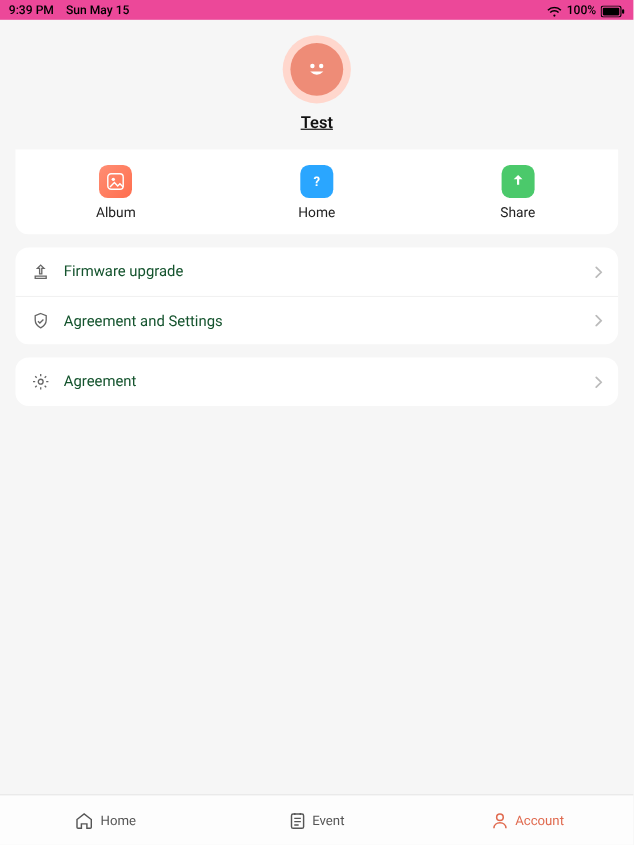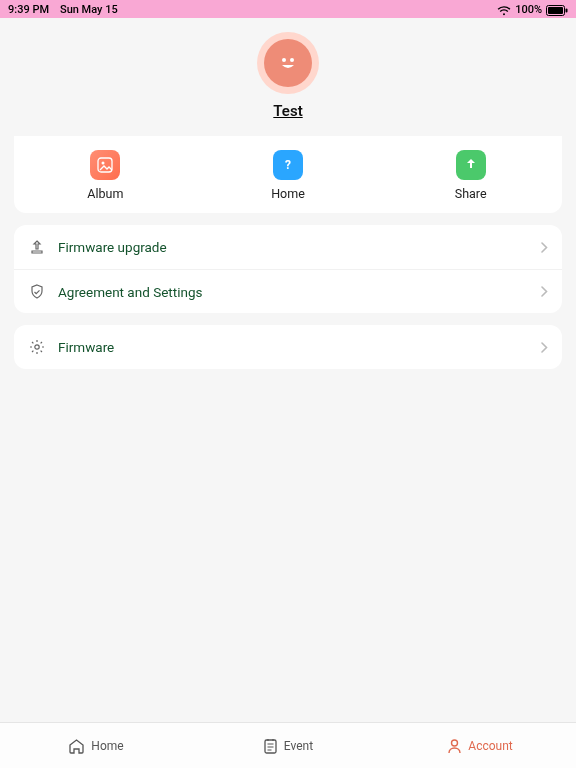--- a/index.html
+++ b/index.html
@@ -8,21 +8,21 @@
   
   .status-bar {
     height: 18px;
     display: flex;
     align-items: center;
     justify-content: space-between;
     padding: 0 8px;
     font-size: 11px;
     font-weight: 500;
     color: #000;
-    background: #f9a8d4;
+    background: #ec4899;
   }
   .status-right { display: flex; align-items: flex-end; gap: 4px; }
   .wifi-icon, .battery-icon { display: inline-flex; align-items: center; }
   
   .profile { text-align: center; padding: 14px 0 6px; text-decoration: underline; }
   .avatar-wrap {
     width: 62px; height: 62px; border-radius: 50%;
     background: #ffd7cd;
     margin: 0 auto 8px;
     display: flex; align-items: center; justify-content: center;
@@ -191,21 +191,21 @@
   </div>
 
   <div class="card">
     <div class="row">
       <span class="ic-s">
         <svg width="16" height="16" viewBox="0 0 16 16">
             <circle cx="8" cy="8" r="2.2" fill="none" stroke="#666" stroke-width="1.2"></circle>
             <path d="M8 1v2M8 13v2M1 8h2M13 8h2M3 3l1.4 1.4M11.6 11.6L13 13M13 3l-1.4 1.4M4.4 11.6L3 13" stroke="#666" stroke-width="1.2"></path>
           </svg>
       </span>
-      <span class="label">Firmware</span>
+      <span class="label">Agreement</span>
       <span class="chev">
         <svg width="7" height="11" viewBox="0 0 7 11">
             <path d="M1 1l4.5 4.5L1 10" stroke="#bbb" stroke-width="1.6" fill="none" stroke-linecap="round"></path>
           </svg>
       </span>
     </div>
   </div>
 
 </div>
 

